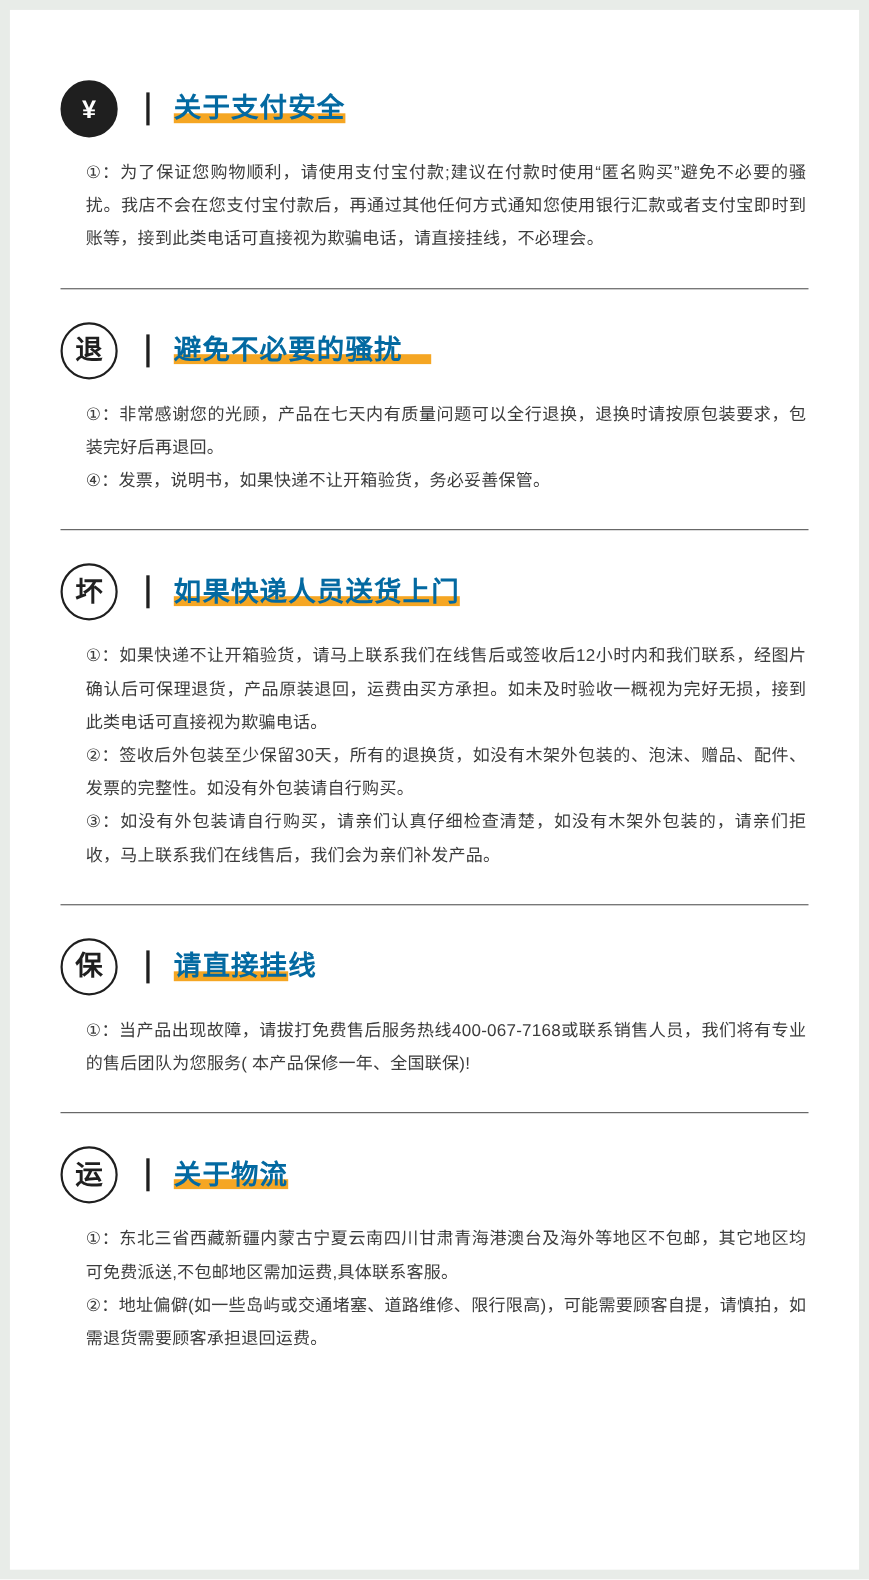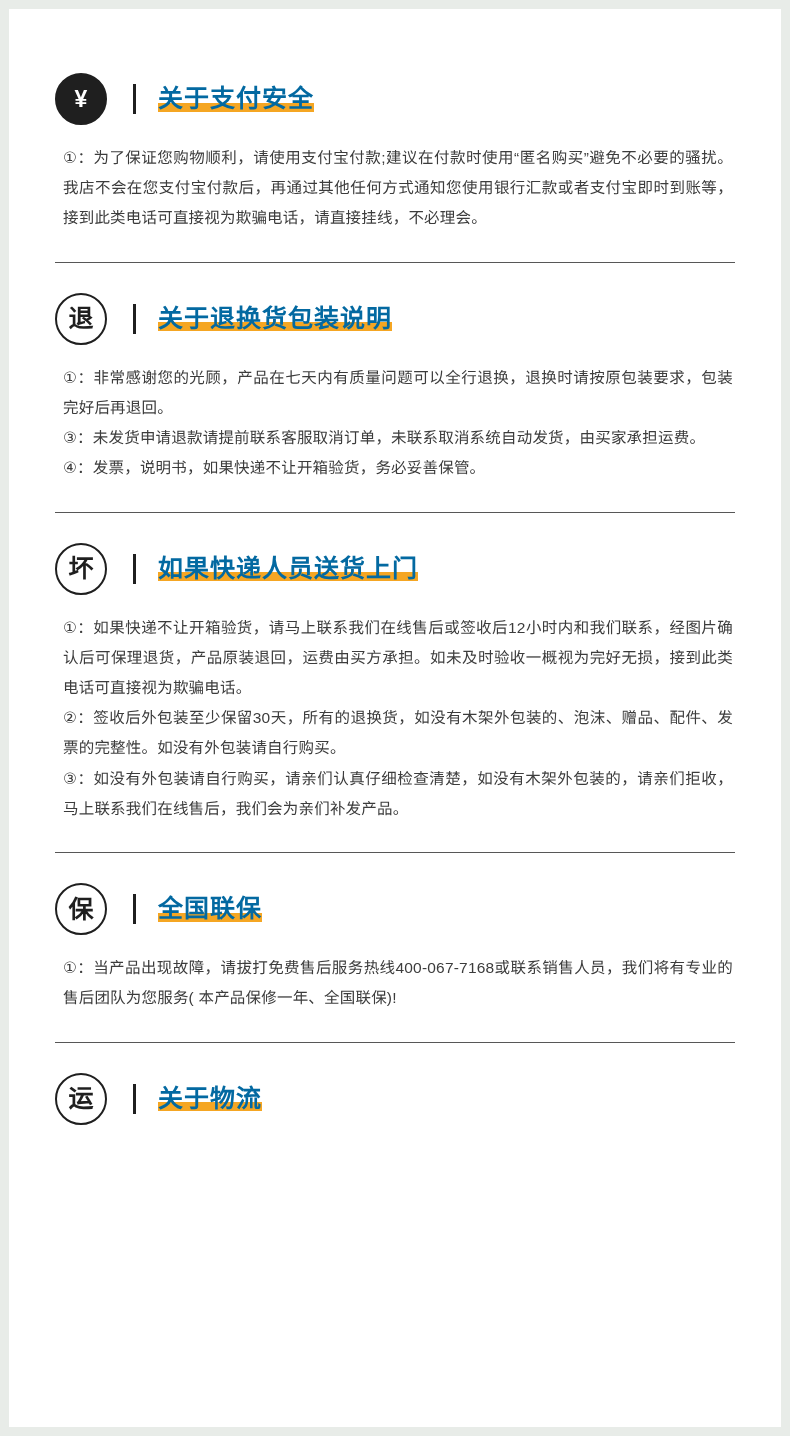--- a/index.html
+++ b/index.html
@@ -102,20 +102,21 @@
   .body-list li {
     font-size: 15.5px;
     line-height: 1.95;
     color: #3c3c3c;
     letter-spacing: 0.2px;
     text-align: justify;
   }
   .sec-body {
     padding-left: 6px;
     padding-right: 2px;
+    margin-left: 15px;
   }
 </style>
 </head>
 <body>
 
 <div class="page">
 
   <div class="section">
     <div class="sec-head">
       <div class="badge filled">
@@ -137,27 +138,26 @@
   <div class="divider"></div>
 
   <div class="section">
     <div class="sec-head">
       <div class="badge">
         <span class="badge-text">退</span>
       </div>
       <div class="sep-bar"></div>
       <div class="sec-title-wrap">
         <div class="sec-title-underline" style="width: 234px;"></div>
-        <div class="sec-title">关于退换货包装说明</div>
+        <div class="sec-title">避免不必要的骚扰</div>
       </div>
     </div>
     <div class="sec-body">
       <ul class="body-list">
         <li>①：非常感谢您的光顾，产品在七天内有质量问题可以全行退换，退换时请按原包装要求，包装完好后再退回。</li>
-        <li>③：未发货申请退款请提前联系客服取消订单，未联系取消系统自动发货，由买家承担运费。</li>
         <li>④：发票，说明书，如果快递不让开箱验货，务必妥善保管。</li>
       </ul>
     </div>
   </div>
 
   <div class="divider"></div>
 
   <div class="section">
     <div class="sec-head">
       <div class="badge">
@@ -181,21 +181,21 @@
   <div class="divider"></div>
 
   <div class="section">
     <div class="sec-head">
       <div class="badge">
         <span class="badge-text">保</span>
       </div>
       <div class="sep-bar"></div>
       <div class="sec-title-wrap">
         <div class="sec-title-underline" style="width: 104px;"></div>
-        <div class="sec-title">全国联保</div>
+        <div class="sec-title">请直接挂线</div>
       </div>
     </div>
     <div class="sec-body">
       <ul class="body-list">
         <li>①：当产品出现故障，请拔打免费售后服务热线400-067-7168或联系销售人员，我们将有专业的售后团队为您服务( 本产品保修一年、全国联保)!</li>
       </ul>
     </div>
   </div>
 
   <div class="divider"></div>
@@ -204,15 +204,21 @@
     <div class="sec-head">
       <div class="badge">
         <span class="badge-text">运</span>
       </div>
       <div class="sep-bar"></div>
       <div class="sec-title-wrap">
         <div class="sec-title-underline" style="width: 104px;"></div>
         <div class="sec-title">关于物流</div>
       </div>
     </div>
+    <div class="sec-body">
+      <ul class="body-list">
+        <li>①：东北三省西藏新疆内蒙古宁夏云南四川甘肃青海港澳台及海外等地区不包邮，其它地区均可免费派送,不包邮地区需加运费,具体联系客服。</li>
+        <li>②：地址偏僻(如一些岛屿或交通堵塞、道路维修、限行限高)，可能需要顾客自提，请慎拍，如需退货需要顾客承担退回运费。</li>
+      </ul>
+    </div>
   </div>
 
 </div>
 
 </body></html>

